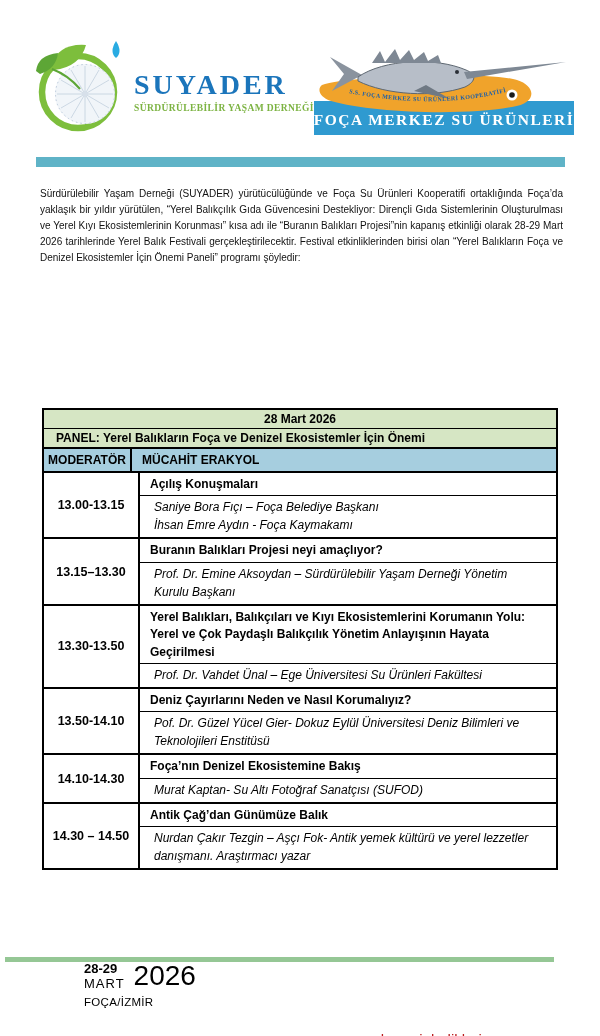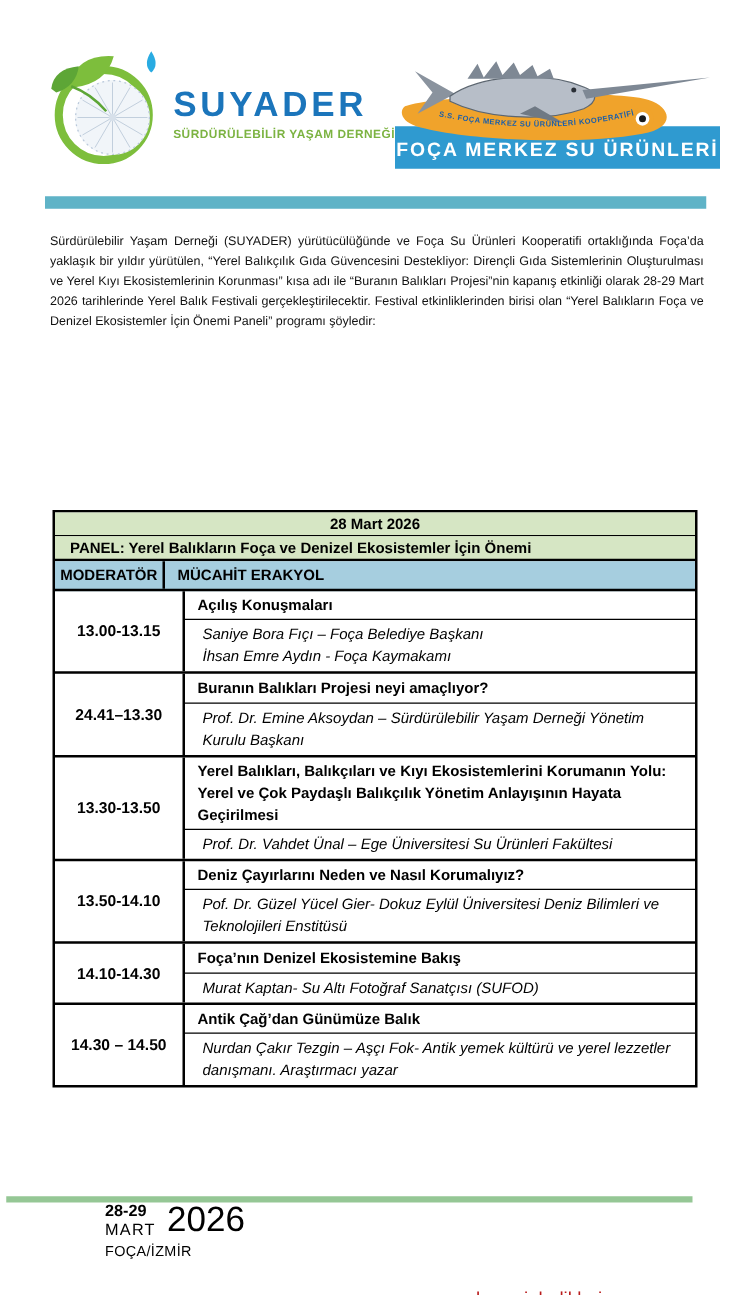--- a/index.html
+++ b/index.html
@@ -8,21 +8,21 @@
     width:600px; height:1036px;
     background:#ffffff;
     font-family:"Liberation Sans", sans-serif;
     color:#000;
     position:relative;
     overflow:hidden;
   }
 
   
   .header { position:absolute; top:36px; left:28px; right:24px;
-            display:flex; justify-content:flex-end; align-items:flex-start; }
+            display:flex; justify-content:flex-start; align-items:flex-start;font-family:Liberation Serif, serif; }
   .suyader { display:flex; align-items:center; }
   .suyader-mark { width:100px; height:97px; }
   .suyader-textblock { margin-left:6px; margin-top:14px; }
   .suyader-name { font-size:28px; font-weight:bold; color:#1B75BB; letter-spacing:3px; line-height:1; }
   .suyader-sub  { font-size:9.5px; font-weight:bold; color:#7CB342; letter-spacing:0.4px; margin-top:4px; }
   .coop-logo { width:260px; height:102px; margin-top:6px; }
   .coop-band-text { font-size:15.5px; font-weight:bold; fill:#ffffff; letter-spacing:1.5px; }
   .coop-curved-text { font-size:6px; font-weight:bold; fill:#1b5faa; letter-spacing:0.4px; }
 
   
@@ -35,21 +35,21 @@
   
   .sch-table { position:absolute; top:408px; left:42px; width:516px;
                border:2px solid #000; font-size:12px; background:#fff; }
   .t-date  { background:#D6E6C4; font-weight:bold; text-align:center; padding:2px 4px; border-bottom:1.5px solid #000; }
   .t-panel { background:#D6E6C4; font-weight:bold; padding:2px 12px; border-bottom:2px solid #000; }
   .t-mod   { background:#A6CEDF; display:flex; border-bottom:2px solid #000; font-weight:bold; }
   .t-mod-label { width:88px; text-align:center; padding:4px 4px; border-right:2px solid #000; }
   .t-mod-name  { flex:1; padding:4px 10px; }
   .t-row { display:flex; border-bottom:2px solid #000; }
   .t-row:last-child { border-bottom:none; }
-  .t-time { width:104px; border-right:2px solid #000; display:flex; align-items:center;
+  .t-time { width:96px; border-right:2px solid #000; display:flex; align-items:center;
             justify-content:center; font-weight:bold; font-size:12.5px; text-align:center; }
   .t-content { flex:1; display:flex; flex-direction:column; }
   .t-title { font-weight:bold; padding:3px 10px 2px; border-bottom:1.5px solid #000; line-height:1.45; }
   .t-speakers { padding:2px 14px 3px; font-style:italic; line-height:1.5; flex:1; }
 
   
   .footer-line { position:absolute; top:957px; left:5px; width:549px; height:5px; background:#95C795; }
   .footer-left { position:absolute; top:962px; left:84px; }
   .f-top { display:flex; align-items:center; }
   .f-daymonth { display:flex; flex-direction:column; }
@@ -144,21 +144,21 @@
     <div class="t-content">
       <div class="t-title">Açılış Konuşmaları</div>
       <div class="t-speakers">
         <div>Saniye Bora Fıçı – Foça Belediye Başkanı</div>
         <div>İhsan Emre Aydın - Foça Kaymakamı</div>
       </div>
     </div>
   </div>
 
   <div class="t-row">
-    <div class="t-time">24.41–13.30</div>
+    <div class="t-time">13.15–13.30</div>
     <div class="t-content">
       <div class="t-title">Buranın Balıkları Projesi neyi amaçlıyor?</div>
       <div class="t-speakers">
         <div>Prof. Dr. Emine Aksoydan – Sürdürülebilir Yaşam Derneği Yönetim Kurulu Başkanı</div>
       </div>
     </div>
   </div>
 
   <div class="t-row">
     <div class="t-time">13.30-13.50</div>

